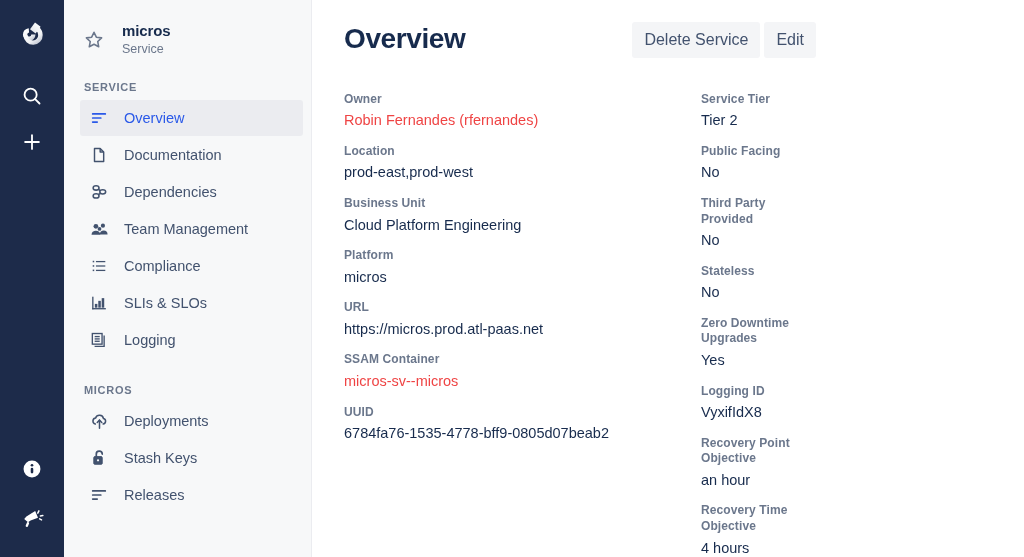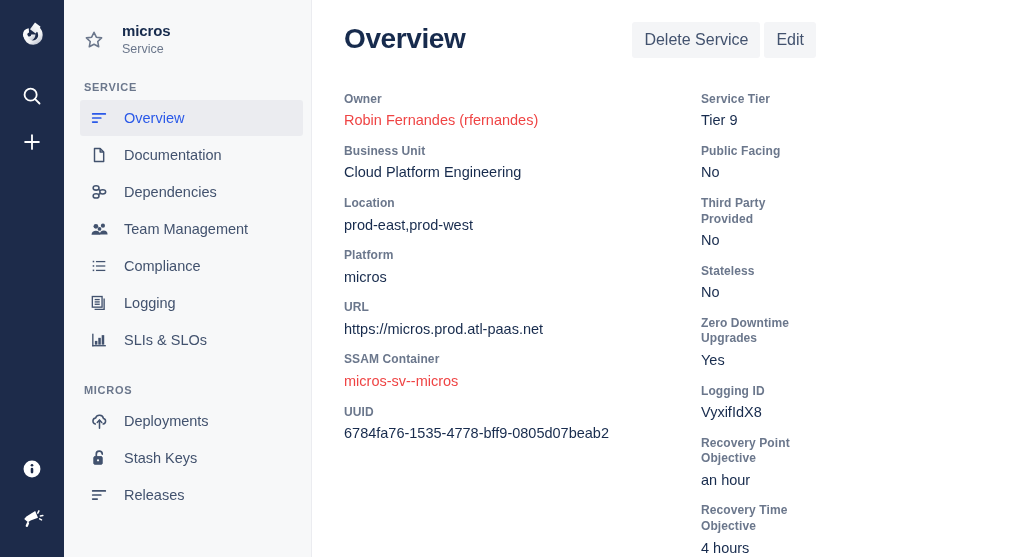--- a/index.html
+++ b/index.html
@@ -359,43 +359,43 @@
             <rect x="6.6" y="4.4" width="10.4" height="1.4"></rect>
             <rect x="6.6" y="9.3" width="10.4" height="1.4"></rect>
             <rect x="6.6" y="14.2" width="10.4" height="1.4"></rect>
           </svg>
         </span>
         <span class="nav-item-label">Compliance</span>
       </div>
 
       <div class="nav-item">
         <span class="nav-icon">
+          <svg width="18" height="18" viewBox="0 0 20 20" fill="#42526e">
+            <rect x="2.4" y="3.0" width="1.5" height="14.0"></rect>
+            <rect x="2.4" y="15.6" width="15.2" height="1.5"></rect>
+            <rect x="5.4" y="11.0" width="2.8" height="4.2"></rect>
+            <rect x="9.2" y="7.6" width="2.8" height="7.6"></rect>
+            <rect x="13.0" y="4.6" width="2.8" height="10.6"></rect>
+          </svg>
+        </span>
+        <span class="nav-item-label">SLIs &amp; SLOs</span>
+      </div>
+
+      <div class="nav-item">
+        <span class="nav-icon">
           <svg width="18" height="18" viewBox="0 0 20 20" fill="none" stroke="#42526e" stroke-width="1.5">
             <rect x="2.6" y="2.8" width="10.8" height="11.8"></rect>
             <path d="M5.1 17.0 h10.6 v-12.0"></path>
             <line x1="5.2" y1="6.2" x2="10.8" y2="6.2"></line>
             <line x1="5.2" y1="8.8" x2="10.8" y2="8.8"></line>
             <line x1="5.2" y1="11.4" x2="10.8" y2="11.4"></line>
           </svg>
         </span>
         <span class="nav-item-label">Logging</span>
       </div>
-
-      <div class="nav-item">
-        <span class="nav-icon">
-          <svg width="18" height="18" viewBox="0 0 20 20" fill="#42526e">
-            <rect x="2.4" y="3.0" width="1.5" height="14.0"></rect>
-            <rect x="2.4" y="15.6" width="15.2" height="1.5"></rect>
-            <rect x="5.4" y="11.0" width="2.8" height="4.2"></rect>
-            <rect x="9.2" y="7.6" width="2.8" height="7.6"></rect>
-            <rect x="13.0" y="4.6" width="2.8" height="10.6"></rect>
-          </svg>
-        </span>
-        <span class="nav-item-label">SLIs &amp; SLOs</span>
-      </div>
     </div>
 
     <div class="nav-group second">
       <div class="nav-section-label">MICROS</div>
 
       <div class="nav-item">
         <span class="nav-icon">
           <svg width="19" height="19" viewBox="0 0 20 20" fill="none" stroke="#42526e" stroke-width="1.6" stroke-linecap="round">
             <path d="M5.6 12.6 a3.2 3.2 0 0 1 0.3 -6.3 a4.3 4.3 0 0 1 8.3 0.6
                      a2.9 2.9 0 0 1 -0.4 5.7"></path>
@@ -441,49 +441,49 @@
     </div>
 
     <div class="details-grid">
 
       <div class="details-col">
         <div class="field">
           <div class="field-label">Owner</div>
           <div class="field-value link">Robin Fernandes (rfernandes)</div>
         </div>
         <div class="field">
+          <div class="field-label">Location</div>
+          <div class="field-value">prod-east,prod-west</div>
+        </div>
+        <div class="field">
           <div class="field-label">Business Unit</div>
           <div class="field-value">Cloud Platform Engineering</div>
         </div>
         <div class="field">
-          <div class="field-label">Location</div>
-          <div class="field-value">prod-east,prod-west</div>
-        </div>
-        <div class="field">
           <div class="field-label">Platform</div>
           <div class="field-value">micros</div>
         </div>
         <div class="field">
           <div class="field-label">URL</div>
           <div class="field-value">https://micros.prod.atl-paas.net</div>
         </div>
         <div class="field">
           <div class="field-label">SSAM Container</div>
           <div class="field-value link">micros-sv--micros</div>
         </div>
         <div class="field">
           <div class="field-label">UUID</div>
           <div class="field-value">6784fa76-1535-4778-bff9-0805d07beab2</div>
         </div>
       </div>
 
       <div class="details-col">
         <div class="field">
           <div class="field-label">Service Tier</div>
-          <div class="field-value">Tier 9</div>
+          <div class="field-value">Tier 2</div>
         </div>
         <div class="field">
           <div class="field-label">Public Facing</div>
           <div class="field-value">No</div>
         </div>
         <div class="field">
           <div class="field-label">Third Party Provided</div>
           <div class="field-value">No</div>
         </div>
         <div class="field">

